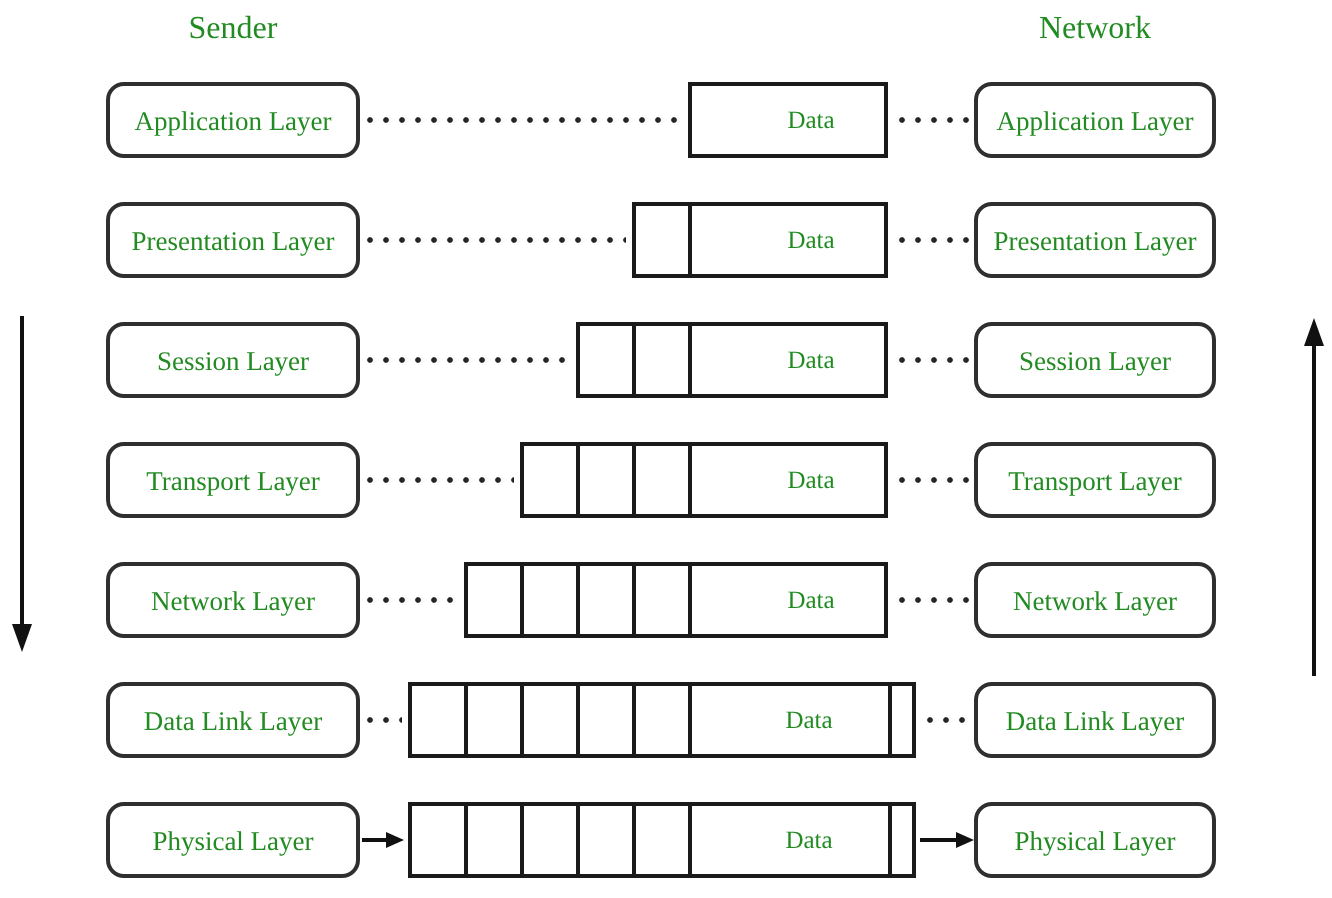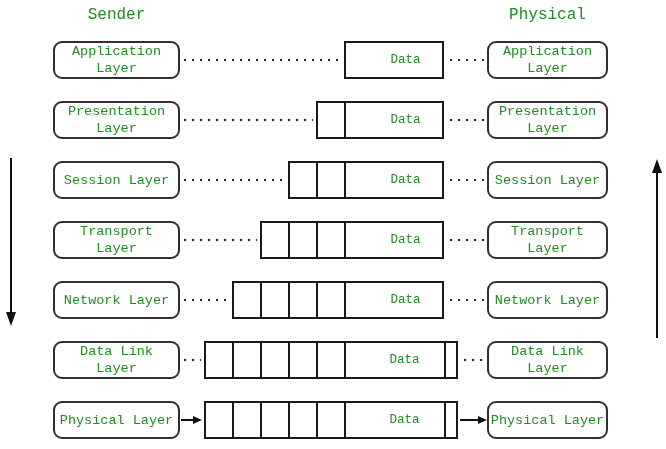--- a/index.html
+++ b/index.html
@@ -1,18 +1,18 @@
 <!DOCTYPE html>
 <html style="--green: #228B22;"><head>
 <meta charset="utf-8">
 <style>
   html,body{margin:0;padding:0;background:#fff;}
   .canvas{
     position:relative;width:666px;height:449px;background:#ffffff;
-    font-family:Liberation Mono, monospace;overflow:hidden;
+    font-family:Liberation Serif, serif;overflow:hidden;
   }
   .title{position:absolute;color:var(--green,#228B22);text-align:center;white-space:nowrap;}
   .t-sender{left:53px;width:127px;top:6px;font-size:16px;}
   .t-middle{left:278px;width:140px;top:9px;font-size:12px;font-weight:600;}
   .t-receiver{left:487px;width:121px;top:6px;font-size:16px;}
   .layer-box{
     position:absolute;height:38px;background:#fff;
     border:2px solid #2f2f2f;border-radius:9px;
     display:flex;align-items:center;justify-content:center;
     text-align:center;color:var(--green,#228B22);
@@ -33,21 +33,21 @@
     background-image:radial-gradient(circle,#262626 1.2px,transparent 1.6px);
     background-size:8px 4px;background-repeat:repeat-x;background-position:0 center;
   }
   .varrow,.harrow{position:absolute;}
 </style>
 </head>
 <body>
 
 <div class="canvas">
   <div class="title t-sender">Sender</div>
-  <div class="title t-receiver">Physical</div>
+  <div class="title t-receiver">Network</div>
 
   <svg class="varrow" style="left:3px;top:156px;" width="18" height="176" viewBox="0 0 18 176">
     <line x1="8" y1="2" x2="8" y2="158" stroke="#111" stroke-width="2"></line>
     <polygon points="8,170 3,156 13,156" fill="#111"></polygon>
   </svg>
 
   <svg class="varrow" style="left:649px;top:158px;" width="18" height="182" viewBox="0 0 18 182">
     <line x1="8" y1="14" x2="8" y2="180" stroke="#111" stroke-width="2"></line>
     <polygon points="8,1 3,15 13,15" fill="#111"></polygon>
   </svg>

